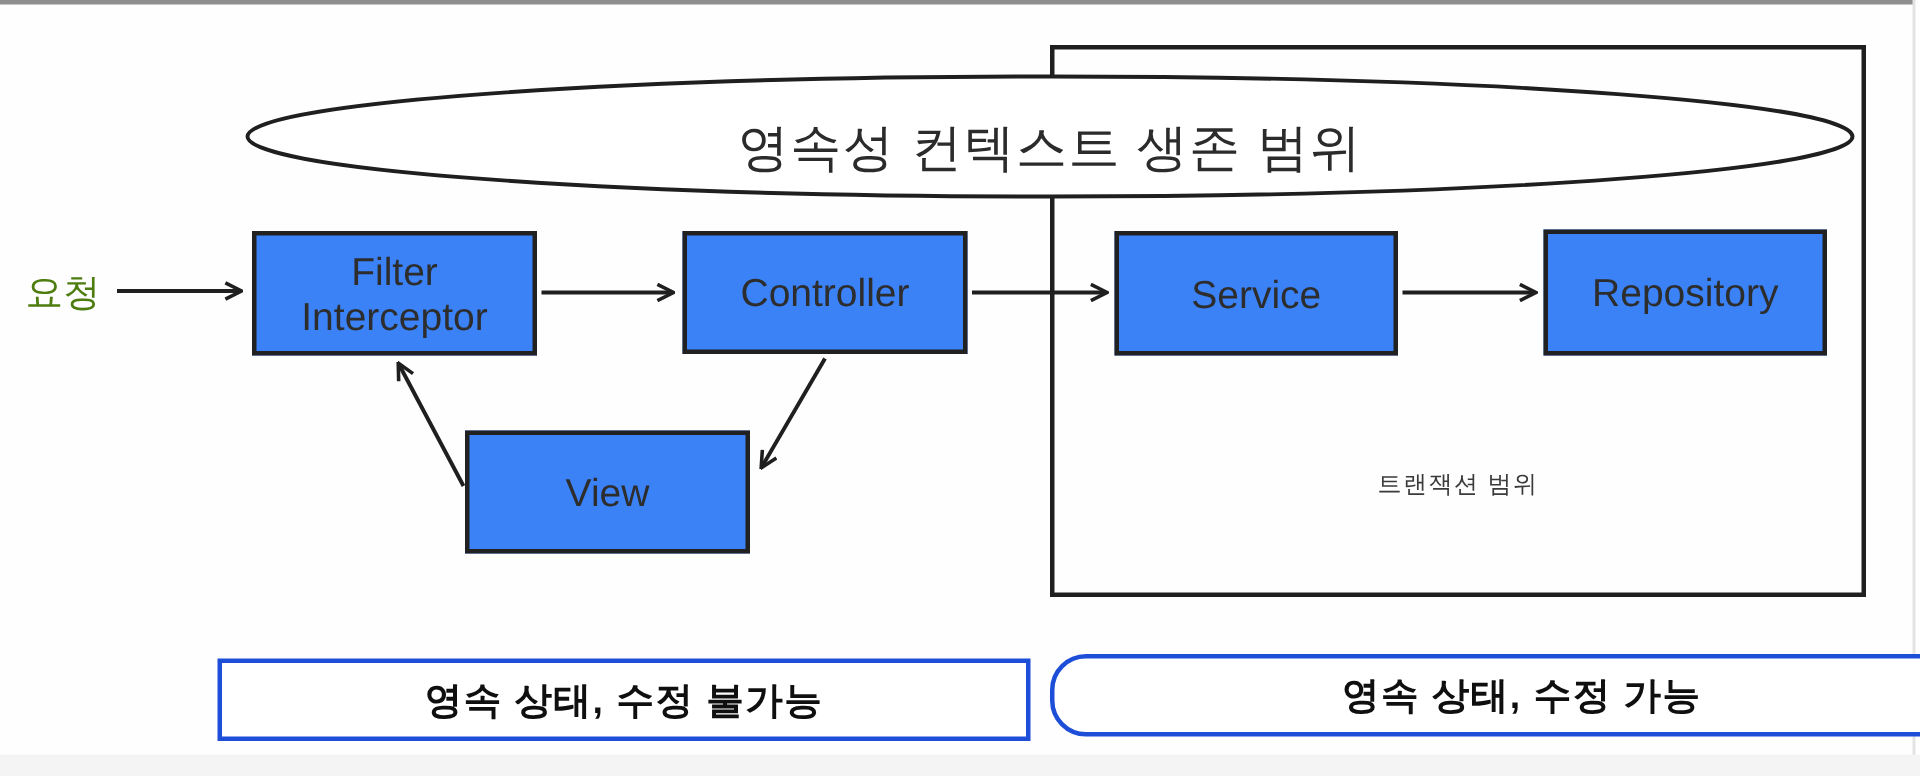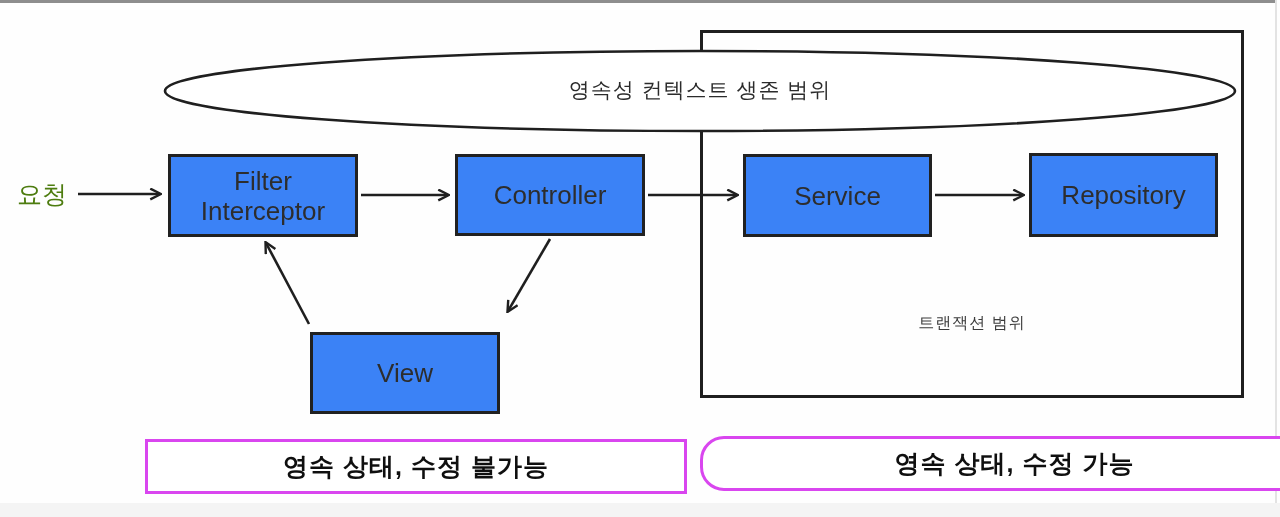--- a/index.html
+++ b/index.html
@@ -18,41 +18,41 @@
   }
   .txn-label{
     position:absolute;left:700px;top:313px;width:544px;
     text-align:center;font-size:16px;color:#3a3a3a;letter-spacing:1px;
   }
 
   .svg-layer{position:absolute;left:0;top:0;width:1280px;height:517px;pointer-events:none;}
 
   .ellipse-title{
     position:absolute;left:165px;top:76px;width:1070px;
-    text-align:center;font-size:21px;color:#2b2b2b;letter-spacing:1px;
+    text-align:center;font-size:34px;color:#2b2b2b;letter-spacing:1px;
   }
 
   .node{
     position:absolute;box-sizing:border-box;border:3px solid #212121;background:#3b82f6;
     display:flex;align-items:center;justify-content:center;text-align:center;
     font-size:26px;color:#2d2d2d;line-height:30px;white-space:pre-line;
   }
   .node-filter{left:168px;top:154px;width:190px;height:83px;}
   .node-controller{left:455px;top:154px;width:190px;height:82px;}
   .node-service{left:743px;top:154px;width:189px;height:83px;}
   .node-repository{left:1029px;top:153px;width:189px;height:84px;}
-  .node-view{left:310px;top:287px;width:190px;height:82px;margin-top:45px;}
+  .node-view{left:310px;top:287px;width:190px;height:82px;}
 
   .request-label{
     position:absolute;left:14px;top:178px;width:56px;
     text-align:center;font-size:25px;color:#4d7c0f;
   }
 
   .banner{
-    position:absolute;box-sizing:border-box;border:3px solid #d946ef;background:#ffffff;
+    position:absolute;box-sizing:border-box;border:3px solid #1d4ed8;background:#ffffff;
     display:flex;align-items:center;justify-content:center;
     font-size:25px;font-weight:bold;color:#0f0f0f;letter-spacing:1px;
   }
   .banner-left{left:145px;top:439px;width:542px;height:55px;}
   .banner-right{left:700px;top:436px;width:629px;height:55px;border-radius:24px;}
 </style>
 </head>
 <body>
 
 <div class="canvas">

